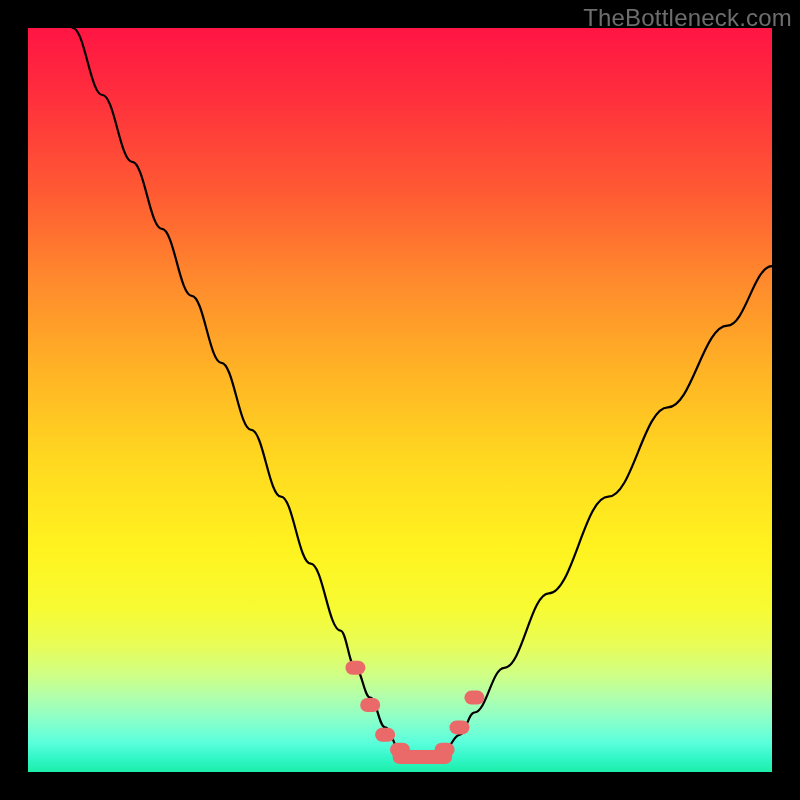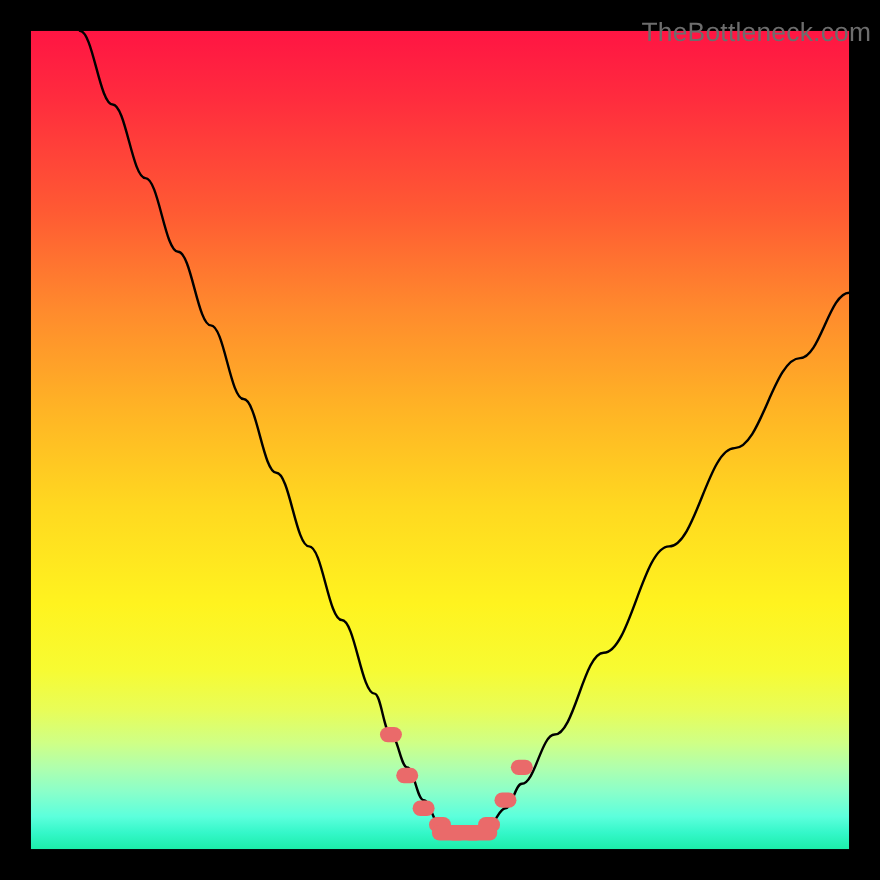--- a/index.html
+++ b/index.html
@@ -59,21 +59,20 @@
     width: 744px;
     height: 744px;
   }
   .watermark {
     position: absolute;
     top: 4px;
     right: 8px;
     color: #6d6d6d;
     font-size: 24px;
     letter-spacing: 0.2px;
-    margin-top: 12px;
   }
 </style>
 </head>
 <body>
 
 <div class="frame">
 
   <div class="plot">
     <div class="gradient"></div>
 

